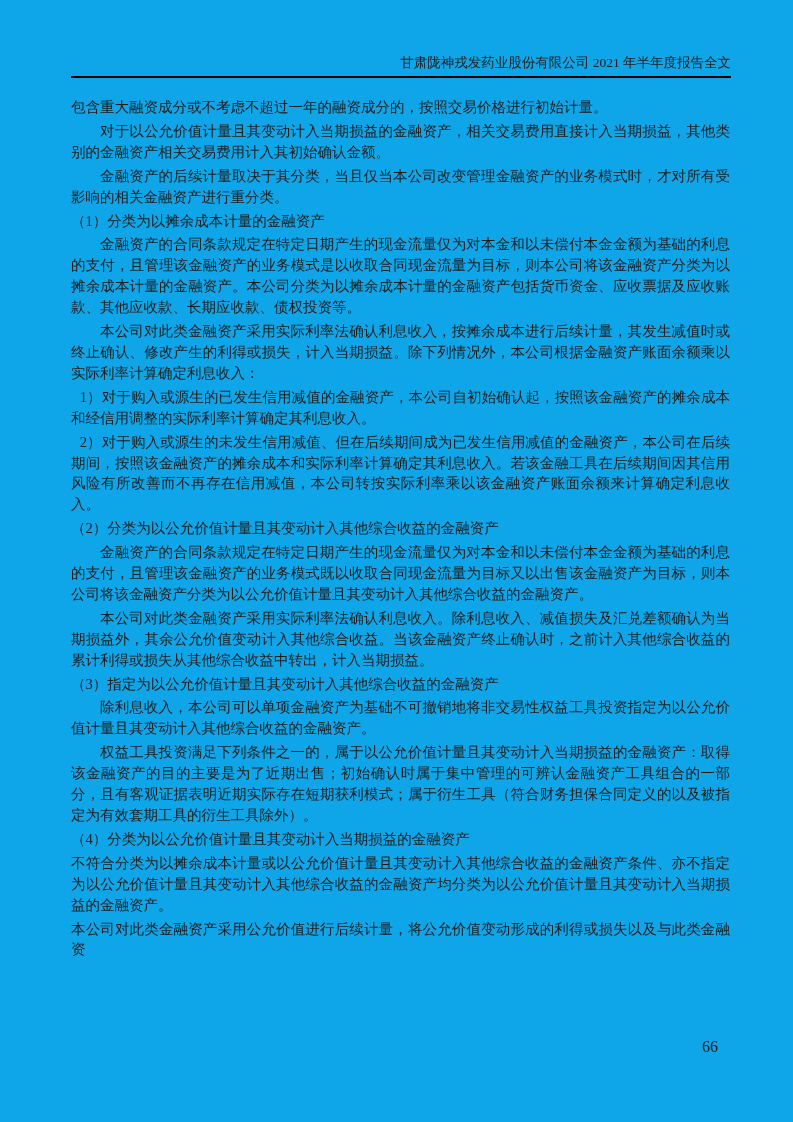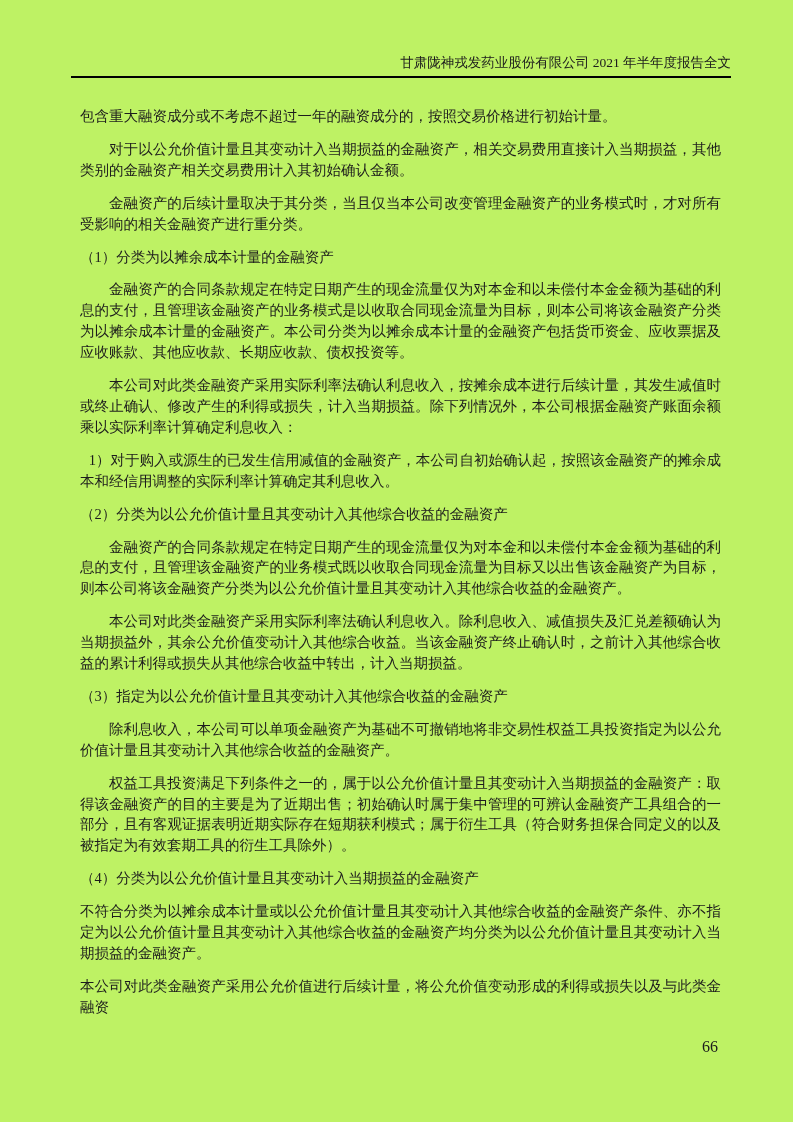--- a/index.html
+++ b/index.html
@@ -4,21 +4,21 @@
 <style>
   html, body {
     margin: 0;
     padding: 0;
     background: #ffffff;
   }
   .page {
     position: relative;
     width: 793px;
     height: 1122px;
-    background: #bef264;
+    background: #0ea5e9;
     overflow: hidden;
     font-family: "Liberation Serif", "DejaVu Serif", serif;
     color: #1c1c1c;
   }
   .doc-header {
     position: absolute;
     top: 55px;
     left: 68px;
     right: 62px;
     text-align: right;
@@ -39,21 +39,21 @@
     position: absolute;
     top: 94px;
     left: 68px;
     width: 665px;
     font-size: 14.5px;
     line-height: 20.9px;
     text-align: justify;
     text-justify: inter-ideograph;
   }
   .doc-body p.para {
-    margin: 12px;
+    margin: 3px;
     padding: 0;
   }
   .para.indent-none { text-indent: 0; }
   .para.indent-two  { text-indent: 2em; }
   .para.indent-half { text-indent: 0.6em; font-family: Liberation Serif, serif; }
   .page-number {
     position: absolute;
     top: 1038px;
     right: 75px;
     font-size: 16px;
@@ -67,20 +67,21 @@
   <div class="doc-header">甘肃陇神戎发药业股份有限公司 2021 年半年度报告全文</div>
   <div class="header-rule"></div>
   <div class="doc-body">
       <p class="para indent-none">包含重大融资成分或不考虑不超过一年的融资成分的，按照交易价格进行初始计量。</p>
       <p class="para indent-two">对于以公允价值计量且其变动计入当期损益的金融资产，相关交易费用直接计入当期损益，其他类别的金融资产相关交易费用计入其初始确认金额。</p>
       <p class="para indent-two">金融资产的后续计量取决于其分类，当且仅当本公司改变管理金融资产的业务模式时，才对所有受影响的相关金融资产进行重分类。</p>
       <p class="para indent-none">（1）分类为以摊余成本计量的金融资产</p>
       <p class="para indent-two">金融资产的合同条款规定在特定日期产生的现金流量仅为对本金和以未偿付本金金额为基础的利息的支付，且管理该金融资产的业务模式是以收取合同现金流量为目标，则本公司将该金融资产分类为以摊余成本计量的金融资产。本公司分类为以摊余成本计量的金融资产包括货币资金、应收票据及应收账款、其他应收款、长期应收款、债权投资等。</p>
       <p class="para indent-two">本公司对此类金融资产采用实际利率法确认利息收入，按摊余成本进行后续计量，其发生减值时或终止确认、修改产生的利得或损失，计入当期损益。除下列情况外，本公司根据金融资产账面余额乘以实际利率计算确定利息收入：</p>
       <p class="para indent-half">1）对于购入或源生的已发生信用减值的金融资产，本公司自初始确认起，按照该金融资产的摊余成本和经信用调整的实际利率计算确定其利息收入。</p>
+      <p class="para indent-half">2）对于购入或源生的未发生信用减值、但在后续期间成为已发生信用减值的金融资产，本公司在后续期间，按照该金融资产的摊余成本和实际利率计算确定其利息收入。若该金融工具在后续期间因其信用风险有所改善而不再存在信用减值，本公司转按实际利率乘以该金融资产账面余额来计算确定利息收入。</p>
       <p class="para indent-none">（2）分类为以公允价值计量且其变动计入其他综合收益的金融资产</p>
       <p class="para indent-two">金融资产的合同条款规定在特定日期产生的现金流量仅为对本金和以未偿付本金金额为基础的利息的支付，且管理该金融资产的业务模式既以收取合同现金流量为目标又以出售该金融资产为目标，则本公司将该金融资产分类为以公允价值计量且其变动计入其他综合收益的金融资产。</p>
       <p class="para indent-two">本公司对此类金融资产采用实际利率法确认利息收入。除利息收入、减值损失及汇兑差额确认为当期损益外，其余公允价值变动计入其他综合收益。当该金融资产终止确认时，之前计入其他综合收益的累计利得或损失从其他综合收益中转出，计入当期损益。</p>
       <p class="para indent-none">（3）指定为以公允价值计量且其变动计入其他综合收益的金融资产</p>
       <p class="para indent-two">除利息收入，本公司可以单项金融资产为基础不可撤销地将非交易性权益工具投资指定为以公允价值计量且其变动计入其他综合收益的金融资产。</p>
       <p class="para indent-two">权益工具投资满足下列条件之一的，属于以公允价值计量且其变动计入当期损益的金融资产：取得该金融资产的目的主要是为了近期出售；初始确认时属于集中管理的可辨认金融资产工具组合的一部分，且有客观证据表明近期实际存在短期获利模式；属于衍生工具（符合财务担保合同定义的以及被指定为有效套期工具的衍生工具除外）。</p>
       <p class="para indent-none">（4）分类为以公允价值计量且其变动计入当期损益的金融资产</p>
       <p class="para indent-none">不符合分类为以摊余成本计量或以公允价值计量且其变动计入其他综合收益的金融资产条件、亦不指定为以公允价值计量且其变动计入其他综合收益的金融资产均分类为以公允价值计量且其变动计入当期损益的金融资产。</p>
       <p class="para indent-none">本公司对此类金融资产采用公允价值进行后续计量，将公允价值变动形成的利得或损失以及与此类金融资</p>
     </div>

